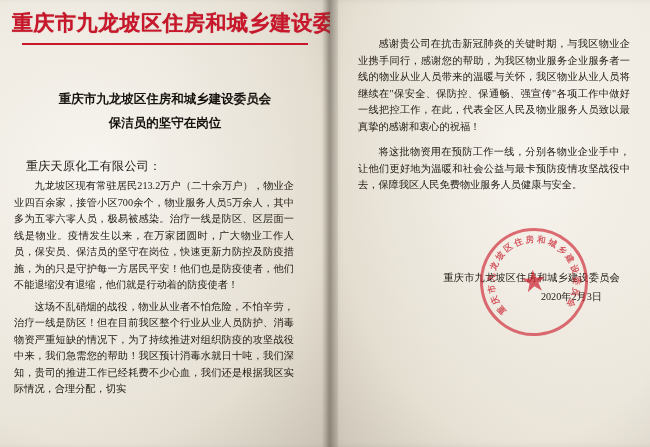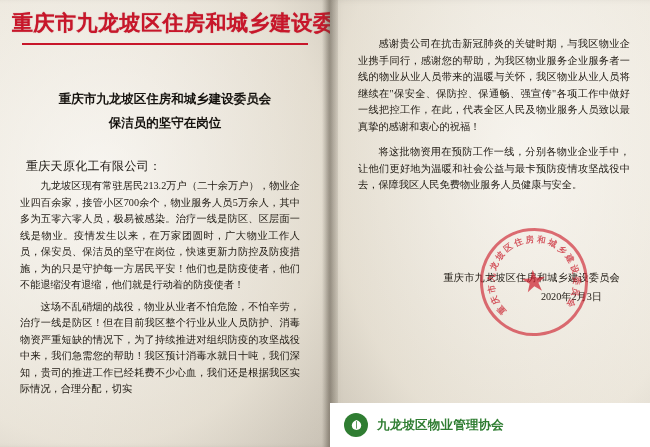--- a/index.html
+++ b/index.html
@@ -80,21 +80,21 @@
     position: absolute;
     left: 26px;
     top: 158px;
     font-size: 12px;
     color: #1b1712;
     letter-spacing: 0.3px;
   }
 
   .body-left {
     position: absolute;
-    left: 20px;
+    left: 14px;
     top: 178px;
     width: 280px;
     font-size: 10.2px;
     line-height: 1.62;
     color: #1d1811;
     text-align: justify;
   }
   .body-left p {
     margin: 0 0 5px 0;
     text-indent: 2em;
@@ -287,23 +287,14 @@
           <span style="transform: rotate(3.75deg) translate(43px) rotate(90deg) translate(-4px, -5px);">委</span>
           <span style="transform: rotate(19.375deg) translate(43px) rotate(90deg) translate(-4px, -5px);">员</span>
           <span style="transform: rotate(35deg) translate(43px) rotate(90deg) translate(-4px, -5px);">会</span>
         </div>
       <div class="star">★</div>
     </div>
   </div>
 
   <div class="gutter"></div>
 
-  <div class="footer-bar">
-    <div class="footer-logo">
-      <svg width="15" height="15" viewBox="0 0 24 24" aria-hidden="true">
-        <path d="M12 3c-5 1.5-7.5 5-7.5 9 0 4 3 7 7.5 7s7.5-3 7.5-7c0-4-2.5-7.5-7.5-9z" fill="#ffffff"></path>
-        <path d="M12 5v12" stroke="#2f7d32" stroke-width="1.2" fill="none"></path>
-      </svg>
-    </div>
-    <div class="footer-text">九龙坡区物业管理协会</div>
-  </div>
 
 </div>
 
 </body></html>

